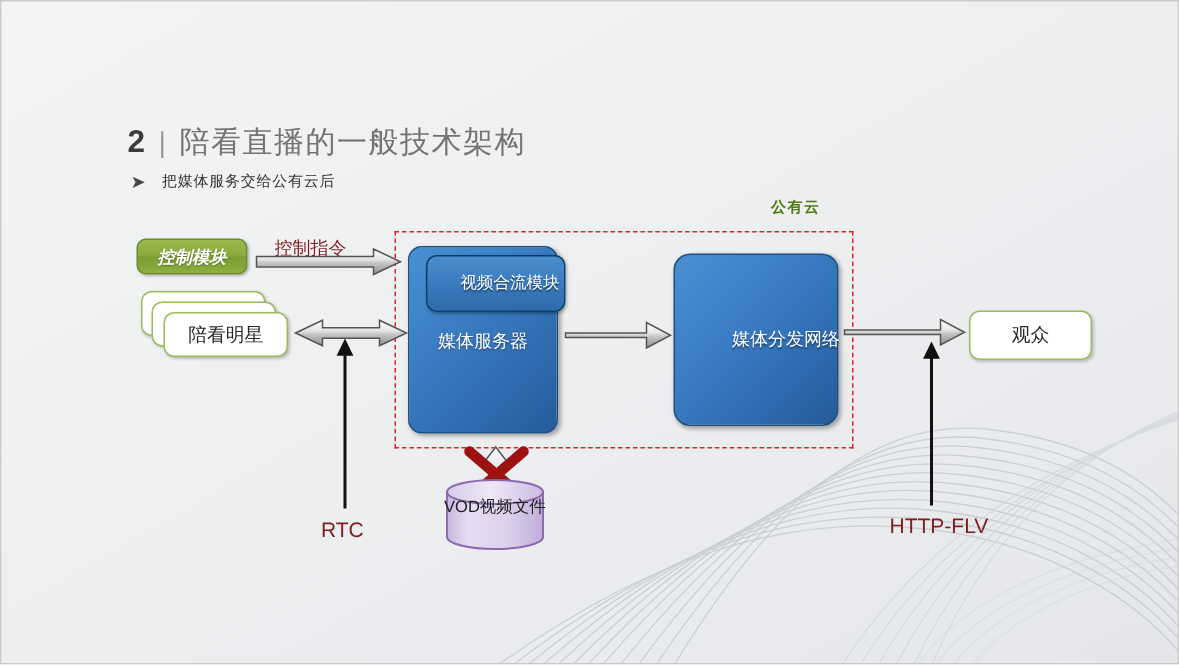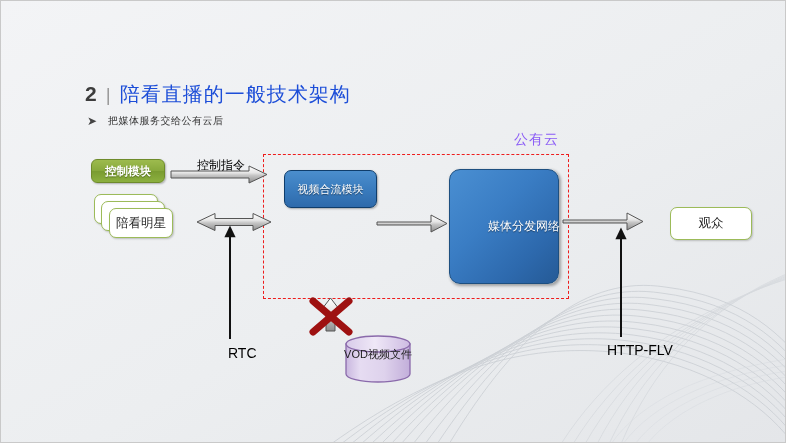--- a/index.html
+++ b/index.html
@@ -26,66 +26,67 @@
     display:flex;align-items:baseline;gap:9px;
     white-space:nowrap;
   }
   #title-num{
     font-size:21px;font-weight:bold;color:#3c3c3c;letter-spacing:0;
   }
   #title-sep{
     font-size:19px;color:#9a9a9a;font-weight:300;
   }
   #title-text{
-    font-size:20px;color:#1d4ed8;letter-spacing:1px;
+    font-size:20px;color:#737373;letter-spacing:1px;
   }
 
   #bullet-row{
     position:absolute;left:86px;top:113px;
     display:flex;align-items:center;gap:11px;
     white-space:nowrap;
   }
   #bullet-mark{font-size:12px;color:#444;}
   #bullet-text{font-size:10px;color:#333;letter-spacing:.5px;}
 
   
   #cloud-region{
     position:absolute;left:262px;top:153px;
     width:306px;height:145px;
     border:1.4px dashed #ee1c1c;
     box-sizing:border-box;
     background:transparent;
   }
   #cloud-label{
     position:absolute;left:513px;top:130px;
-    font-size:14px;color:#8b5cf6;font-weight:normal;letter-spacing:1px;
+    font-size:10px;color:#4d7c0f;font-weight:bold;letter-spacing:1px;
     white-space:nowrap;
   }
 
   
   #ctrl-module{
     position:absolute;left:90px;top:158px;
     width:74px;height:24px;
     border-radius:6px;
     border:1px solid #6e8b2b;
     background:linear-gradient(to bottom,#9dbb4e 0%,#88a93c 48%,#7a9c31 52%,#8cb03f 100%);
     box-shadow:1px 1px 2px rgba(0,0,0,.28);
     display:flex;align-items:center;justify-content:center;
     box-sizing:border-box;
+    font-style:italic;
   }
   #ctrl-module-label{
     font-size:11.5px;color:#ffffff;font-weight:bold;
     text-shadow:0 1px 1px rgba(60,80,20,.65);
     white-space:nowrap;
   }
 
   
   .stack-box{
     position:absolute;
-    width:64px;height:30px;
+    width:83px;height:30px;
     background:#ffffff;
     border:1.6px solid #9cbb59;
     border-radius:7px;
     box-sizing:border-box;
     box-shadow:1px 1px 2px rgba(0,0,0,.22);
   }
   #stack-b1{left:93px;top:193px;}
   #stack-b2{left:100px;top:200px;}
   #stack-b3{left:108px;top:207px;display:flex;align-items:center;justify-content:center;}
   #stack-label{font-size:12.5px;color:#262626;white-space:nowrap;}
@@ -107,21 +108,21 @@
     white-space:nowrap;
   }
 
   .sub-module{
     position:absolute;
     border-radius:7px;
     border:1.6px solid #0f3d6b;
     background:linear-gradient(to bottom,#4b8ecd 0%,#3a7cbe 50%,#2e6aab 100%);
     box-shadow:1px 1px 2px rgba(0,0,0,.3);
     box-sizing:border-box;
-    display:flex;align-items:center;justify-content:center;
+    display:flex;align-items:center;justify-content:flex-end;
     text-align:center;
   }
   .sub-module span{
     font-size:11px;color:#fff;line-height:1.18;
     text-shadow:0 1px 1px rgba(0,0,0,.5);
     padding:0 3px;
   }
   #sub-mix{left:283px;top:169px;width:93px;height:38px;}
   #sub-vod{left:283px;top:253px;width:93px;height:38px;}
 
@@ -144,37 +145,37 @@
 
   
   #viewer-box{
     position:absolute;left:645px;top:206px;
     width:82px;height:33px;
     background:#ffffff;
     border:1.8px solid #9cbb59;
     border-radius:7px;
     box-sizing:border-box;
     box-shadow:1px 1px 2px rgba(0,0,0,.2);
-    display:flex;align-items:center;justify-content:center;margin-left:24px;
+    display:flex;align-items:center;justify-content:center;
   }
   #viewer-label{font-size:12.5px;color:#262626;white-space:nowrap;}
 
   
   #vod-cyl{
-    position:absolute;left:295px;top:334px;
-    width:68px;height:48px;margin-left:48px;
+    position:absolute;left:295px;top:318px;
+    width:68px;height:48px;
   }
   #vod-cyl-label{
     position:absolute;left:0;top:13px;width:100%;
     text-align:center;font-size:11px;color:#1c1c1c;
     line-height:1.2;
   }
 
   
-  .conn-label{position:absolute;white-space:nowrap;color:#000000;margin-left:14px;}
+  .conn-label{position:absolute;white-space:nowrap;color:#7f1d1d;}
   #lbl-ctrlcmd{left:182px;top:156px;font-size:12px;}
   #lbl-rtc{left:213px;top:344px;font-size:14px;text-align:center;}
   #lbl-httpflv{left:592px;top:341px;font-size:14px;}
 
   svg{overflow:visible;}
 </style>
 </head>
 <body>
 
 <div id="slide">
@@ -286,20 +287,23 @@
   <div id="ctrl-module">
     <span id="ctrl-module-label">控制模块</span>
   </div>
 
   <div class="stack-box" id="stack-b1"></div>
   <div class="stack-box" id="stack-b2"></div>
   <div class="stack-box" id="stack-b3">
     <span id="stack-label">陪看明星</span>
   </div>
 
+  <div id="media-server">
+    <div id="media-server-label">媒体服务器</div>
+  </div>
   <div class="sub-module" id="sub-mix">
     <span>视频合流模块</span>
   </div>
 
   <div id="cdn-box">
     <span id="cdn-label">媒体分发网络</span>
   </div>
 
   <div id="viewer-box">
     <span id="viewer-label">观众</span>

